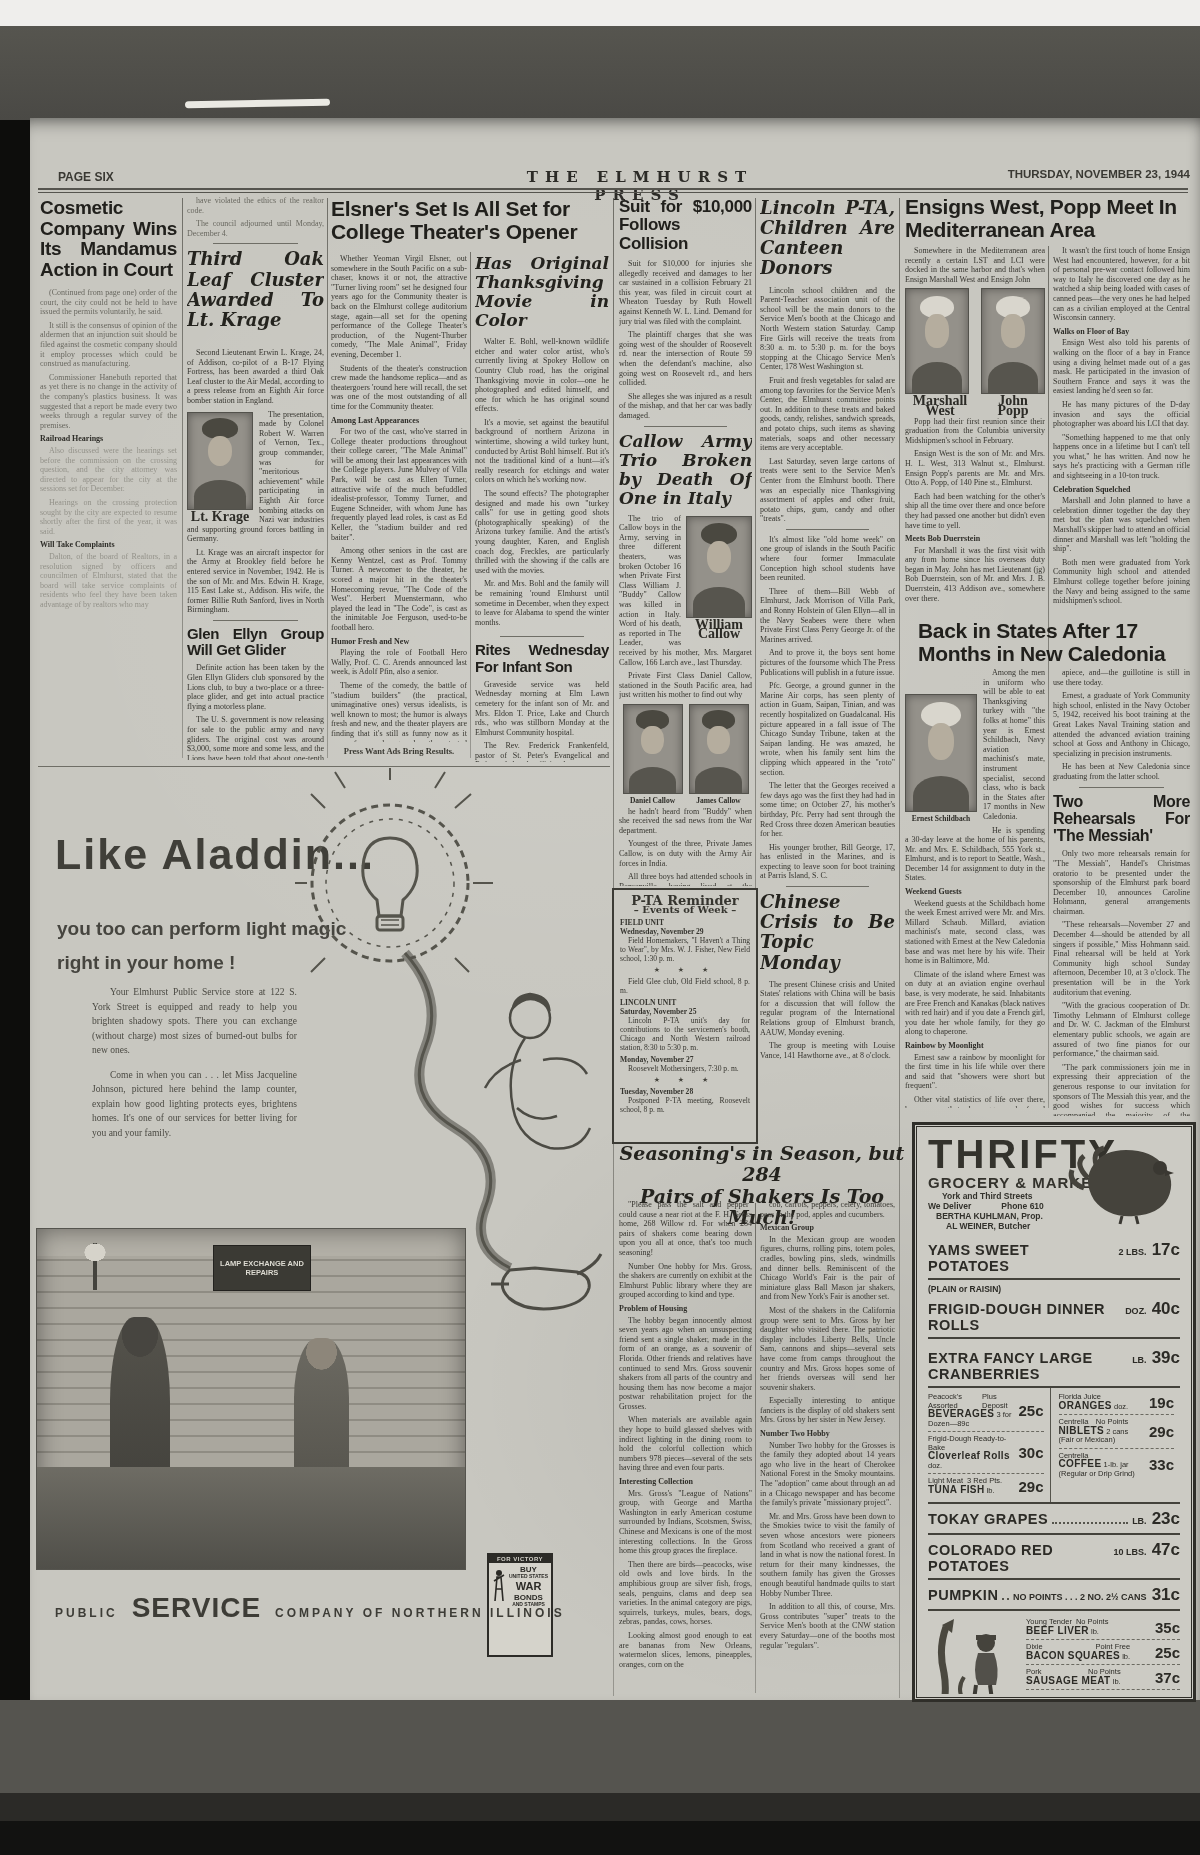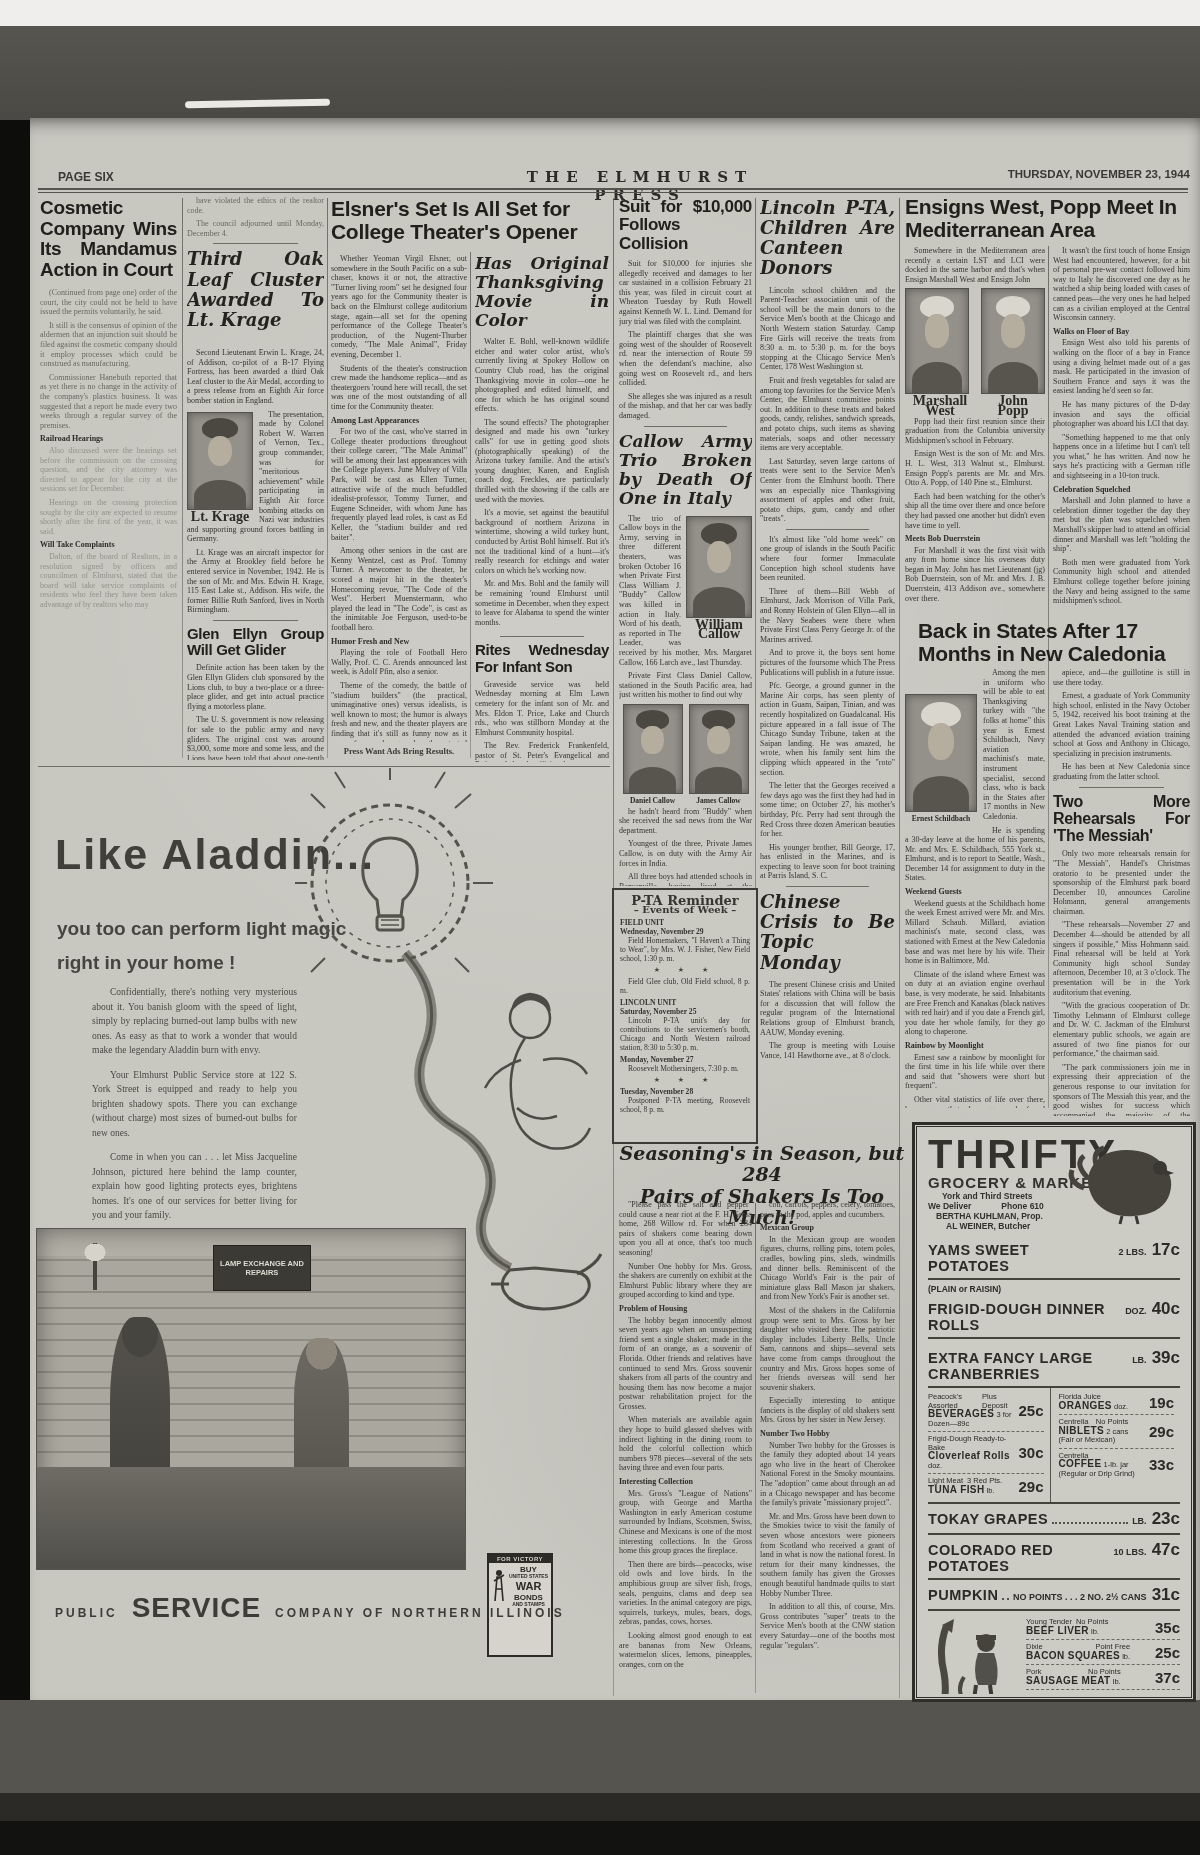--- a/index.html
+++ b/index.html
@@ -199,22 +199,22 @@
       <p>Playing the role of Football Hero Wally, Prof. C. C. Arends announced last week, is Adolf Pfin, also a senior.</p>
       <p>Theme of the comedy, the battle of "stadium builders" (the practical, unimaginative ones) versus idealists, is well known to most; the humor is always fresh and new, and the theater players are finding that it's still as funny now as it was a few weeks ago when they started rehearsals.</p>
     </div>
 </div>
 <div class="abs wantads" style="left:331px;top:746px;width:136px;text-align:center;">Press Want Ads Bring Results.</div>
 
 <div class="col" style="left:475px;top:254px;width:134px;height:508px;display:flex;flex-direction:column;">
   <div class="h-ital" style="font-size:17px;margin-bottom:7px;">Has Original Thanksgiving Movie in Color</div>
   <div>
       <p>Walter E. Bohl, well-known wildlife etcher and water color artist, who's currently living at Spokey Hollow on Country Club road, has the original Thanksgiving movie in color—one he photographed and edited himself, and one for which he has original sound effects.</p>
+      <p>It's a movie, set against the beautiful background of northern Arizona in wintertime, showing a wild turkey hunt, conducted by Artist Bohl himself. But it's not the traditional kind of a hunt—it's really research for etchings and water colors on which he's working now.</p>
       <p>The sound effects? The photographer designed and made his own "turkey calls" for use in getting good shots (photographically speaking) of the Arizona turkey familie. And the artist's young daughter, Karen, and English coach dog, Freckles, are particularly thrilled with the showing if the calls are used with the movies.</p>
-      <p>It's a movie, set against the beautiful background of northern Arizona in wintertime, showing a wild turkey hunt, conducted by Artist Bohl himself. But it's not the traditional kind of a hunt—it's really research for etchings and water colors on which he's working now.</p>
       <p>Mr. and Mrs. Bohl and the family will be remaining 'round Elmhurst until sometime in December, when they expect to leave for Alabama to spend the winter months.</p>
     </div>
   <div style="margin-top:auto;">
     <div class="sep"></div>
     <div class="h-goth" style="font-size:15px;margin:2px 0 5px;">Rites Wednesday For Infant Son</div>
     <div>
         <p>Graveside service was held Wednesday morning at Elm Lawn cemetery for the infant son of Mr. and Mrs. Eldon T. Price, Lake and Church rds., who was stillborn Monday at the Elmhurst Community hospital.</p>
         <p>The Rev. Frederick Frankenfeld, pastor of St. Peter's Evangelical and Reformed church, officiated.</p>
       </div>
 
@@ -681,21 +681,20 @@
     <path d="M222 340 Q240 356 262 348"></path>
   </g>
   <g stroke="#4c4b44" fill="none" stroke-width="3">
     <path d="M215 502 Q200 516 214 530 Q230 544 262 540 Q290 536 294 520 Q296 508 282 504 L240 500Z"></path>
     <path d="M282 506 Q300 498 306 486 M214 516 L196 516"></path>
   </g>
 </svg>
 
 <div class="abs" id="aladdin-copy" style="left:92px;top:985px;width:205px;">
   <div>
-      <p>Confidentially, there's nothing very mysterious about it.  You banish gloom with the speed of light, simply by replacing burned-out lamp bulbs with new ones.  As easy as that to work a wonder that would make the legendary Aladdin burn with envy.</p>
       <p>Your Elmhurst Public Service store at 122 S. York Street is equipped and ready to help you brighten shadowy spots.  There you can exchange (without charge) most sizes of burned-out bulbs for new ones.</p>
       <p>Come in when you can . . . let Miss Jacqueline Johnson, pictured here behind the lamp counter, explain how good lighting protects eyes, brightens homes.  It's one of our services for better living for you and your family.</p>
     </div>
 </div>
 
 <div class="abs" id="store-photo" style="left:36px;top:1228px;width:428px;height:340px;">
   <div class="lampfix"></div>
   <div class="fig1"></div>
   <div class="fig2"></div>
   <div class="counter"></div>

